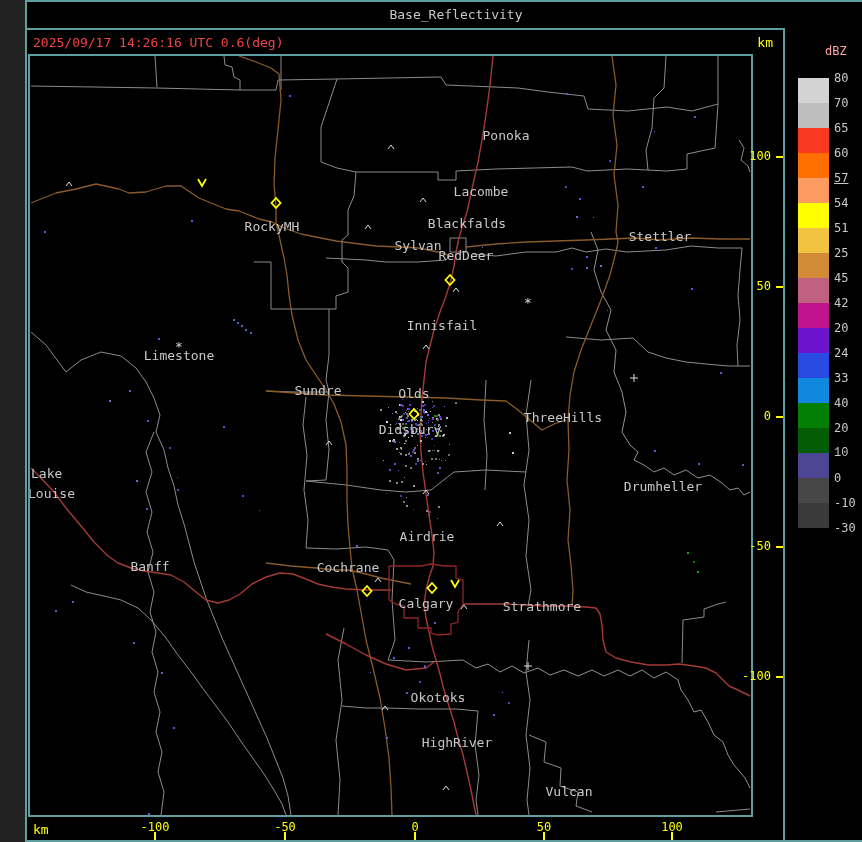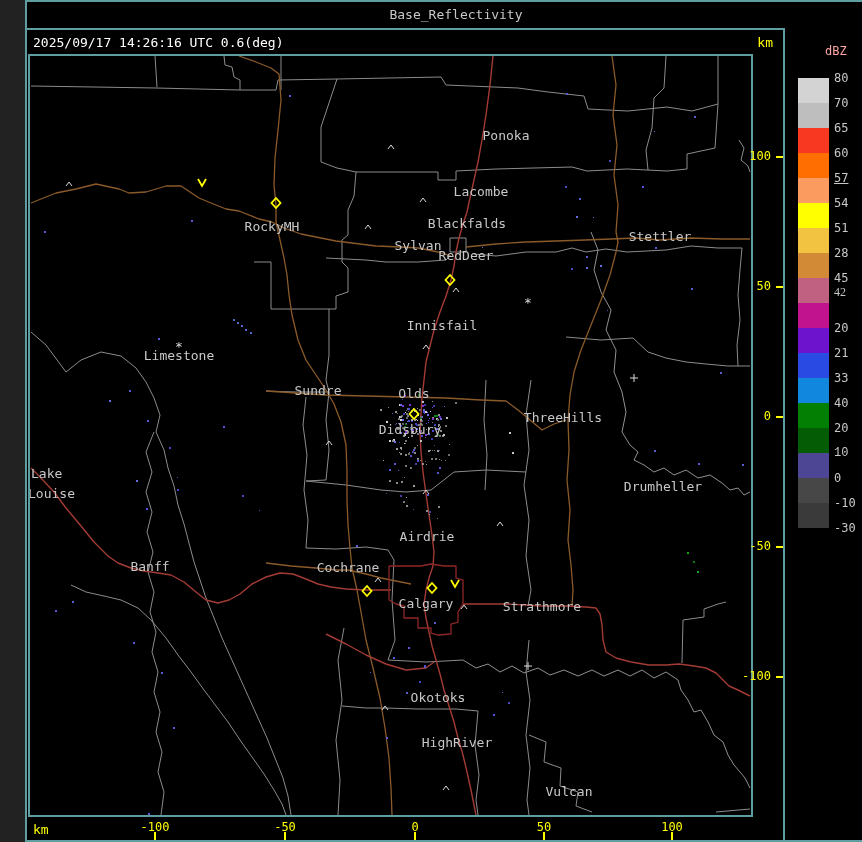--- a/index.html
+++ b/index.html
@@ -1,21 +1,21 @@
 <!DOCTYPE html>
 <html><head>
 <meta charset="utf-8">
 <style>
   html,body{margin:0;padding:0;background:#222;}
   #app{position:relative;width:862px;height:842px;background:#000;border:2px solid #5f9ea0;box-sizing:border-box;
        font-family:"DejaVu Sans Mono",monospace;overflow:hidden;margin-left:25px;}
   .titlebar{position:absolute;left:0;top:0;width:100%;height:26px;border-bottom:2px solid #5f9ea0;
             color:#c8c8c8;font-size:13px;text-align:center;line-height:26px;background:#000;}
   .header{position:absolute;left:0;top:28px;width:756px;height:26px;background:#000;}
-  .dt{position:absolute;left:6px;top:5px;color:#ffffff;font-size:13px;white-space:pre;}
+  .dt{position:absolute;left:6px;top:5px;color:#ef4444;font-size:13px;white-space:pre;}
   .km-top{position:absolute;left:700px;top:5px;width:46px;text-align:right;color:#ffff00;font-size:13px;}
   .map{position:absolute;left:1px;top:52px;width:725px;height:763px;border:2px solid #5f9ea0;box-sizing:border-box;background:#000;}
   .legend{position:absolute;left:756px;top:26px;width:102px;height:812px;border-left:2px solid #5f9ea0;box-sizing:border-box;background:#000;}
   .dbz{position:absolute;left:40px;top:16px;color:#fca5a5;font-size:12px;}
   .sw{position:absolute;left:13px;width:31px;height:25px;}
   .lgl{position:absolute;left:49px;height:16px;line-height:16px;color:#c8c8c8;font-size:12px;}
   .rlabel{position:absolute;left:700px;width:44px;text-align:right;color:#ffff00;font-size:12px;height:14px;line-height:14px;}
   .rtick{position:absolute;left:749px;width:10px;height:2px;background:#ffff00;}
   .blabel{position:absolute;width:50px;text-align:center;color:#ffff00;font-size:12px;top:818px;}
   .btick{position:absolute;width:2px;height:8px;background:#ffff00;top:830px;}
@@ -463,25 +463,25 @@
         <div class="sw" style="top: 425px; background: rgb(76, 70, 148);"></div>
         <div class="sw" style="top: 450px; background: rgb(71, 71, 71);"></div>
         <div class="sw" style="top: 475px; background: rgb(58, 58, 58);"></div>
         <div class="lgl" style="top: 42px;">80</div>
         <div class="lgl" style="top: 67px;">70</div>
         <div class="lgl" style="top: 92px;">65</div>
         <div class="lgl" style="top: 117px;">60</div>
         <div class="lgl" style="top: 142px; text-decoration: underline;">57</div>
         <div class="lgl" style="top: 167px;">54</div>
         <div class="lgl" style="top: 192px;">51</div>
-        <div class="lgl" style="top: 217px;">28</div>
+        <div class="lgl" style="top: 217px;">25</div>
         <div class="lgl" style="top: 242px;">45</div>
-        <div class="lgl" style="top: 256px; font-family: Liberation Serif, serif;">42</div>
+        <div class="lgl" style="top: 267px;">42</div>
         <div class="lgl" style="top: 292px;">20</div>
-        <div class="lgl" style="top: 317px;">21</div>
+        <div class="lgl" style="top: 317px;">24</div>
         <div class="lgl" style="top: 342px; text-align: center;">33</div>
         <div class="lgl" style="top: 367px;">40</div>
         <div class="lgl" style="top: 392px;">20</div>
         <div class="lgl" style="top: 417px; font-family: Liberation Mono, monospace;">10</div>
         <div class="lgl" style="top: 442px;">0</div>
         <div class="lgl" style="top: 467px;">-10</div>
         <div class="lgl" style="top: 492px;">-30</div>
       </div>
   </div>
 </div>

